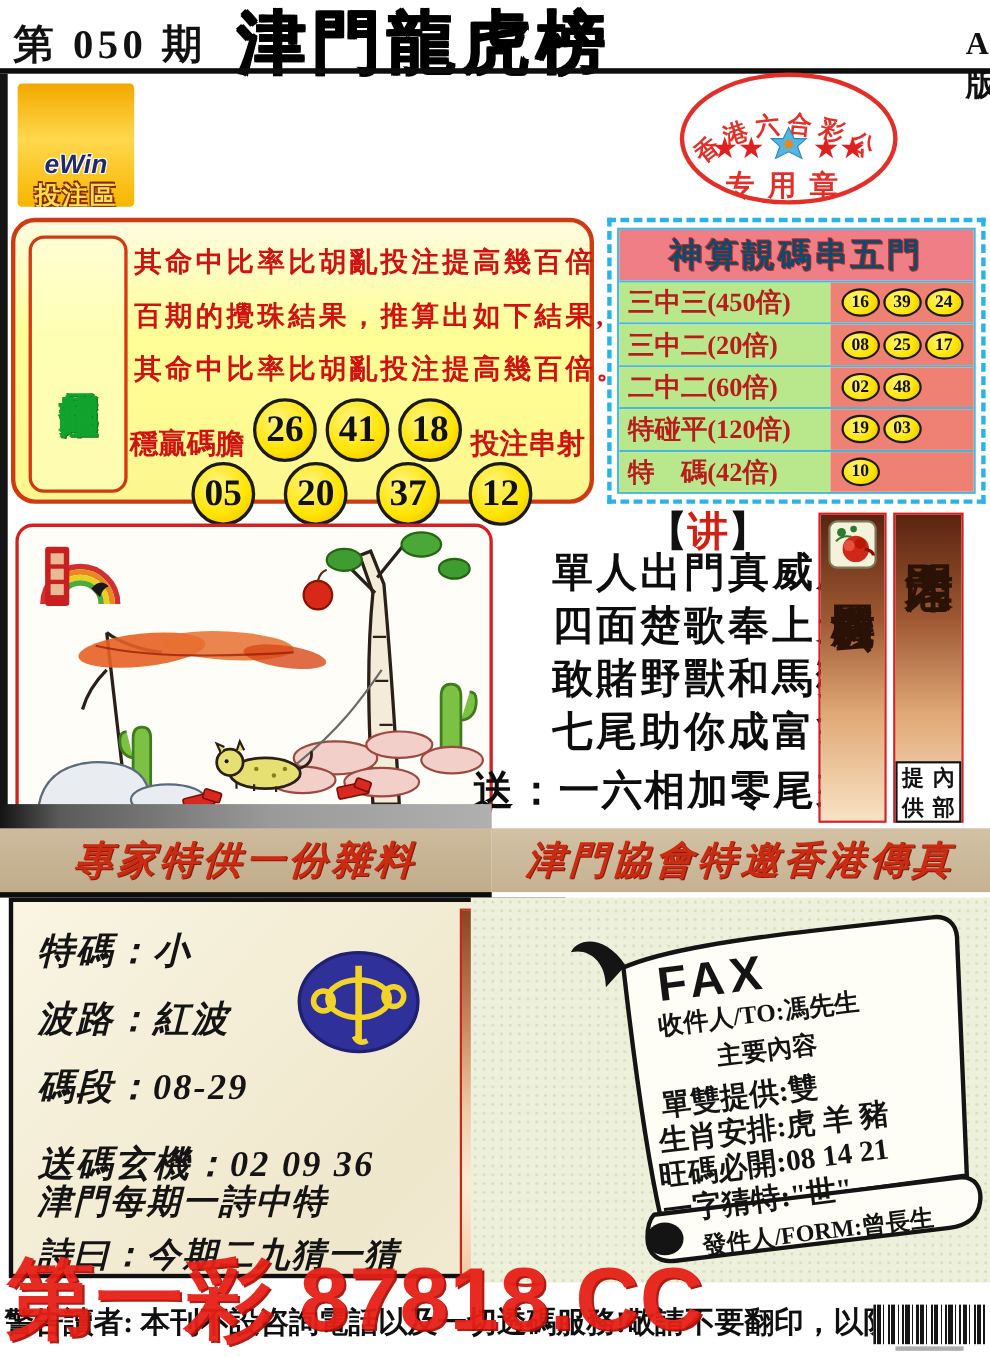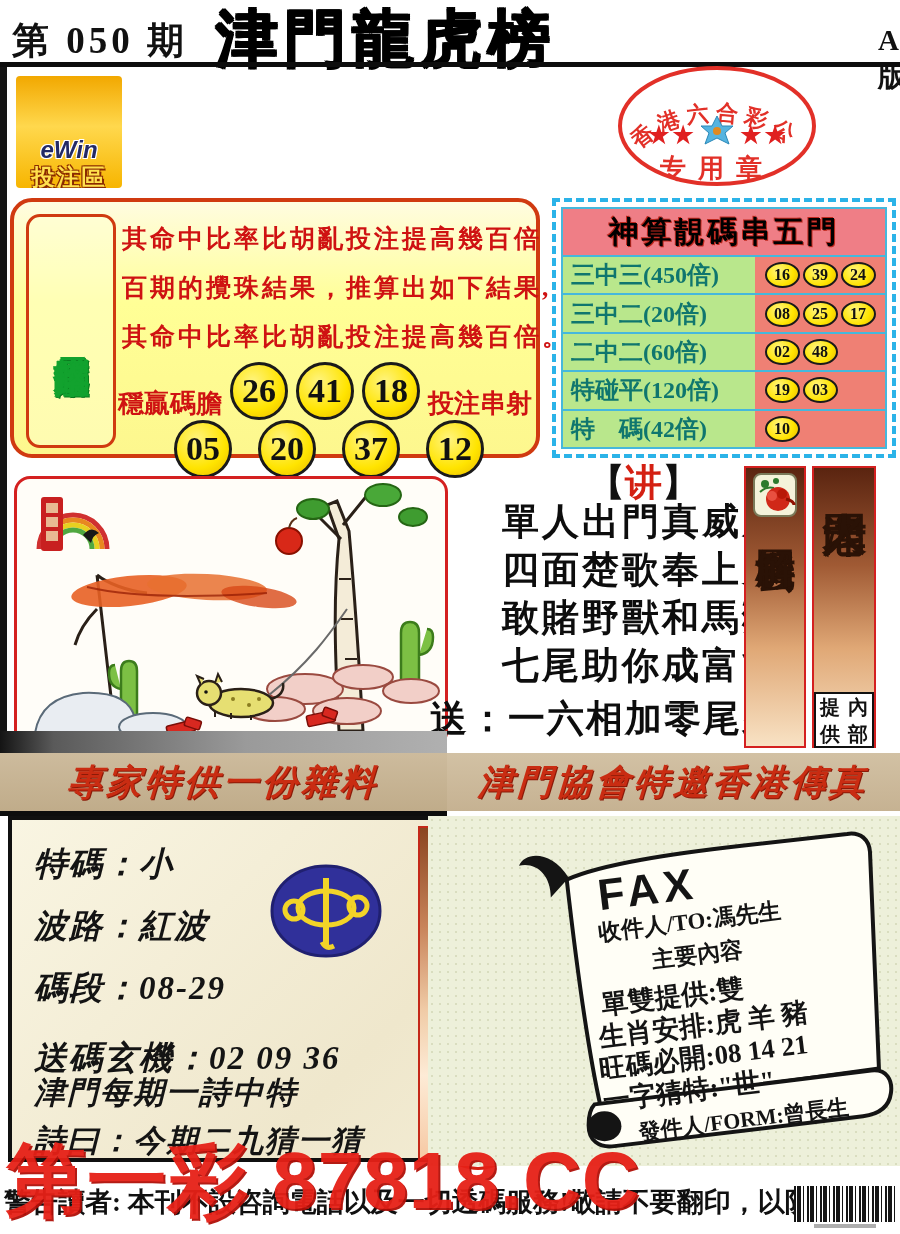--- a/index.html
+++ b/index.html
@@ -42,24 +42,24 @@
   .ball{display:inline-flex;align-items:center;justify-content:center;border-radius:50%;
         background:radial-gradient(circle at 38% 32%,#fff480,#ffe400 60%,#e8b800);
         border:3px solid #1a1a1a;color:#111;font-weight:900;box-sizing:border-box;}
   .ball.big{width:58px;height:58px;font-size:34px;}
 
   
   #odds{left:552px;top:198px;width:344px;height:260px;border:4px dashed #2bb3e8;background:#fff;
         box-sizing:border-box;padding:5px;}
   #odds .inner{width:100%;height:100%;border:2px solid #45b8dc;box-sizing:border-box;display:flex;flex-direction:column;}
   #odds .hd{height:46px;background:#ef7e86;display:flex;align-items:center;justify-content:center;
-        font-size:30px;font-weight:900;color:#000000;letter-spacing:3px;
+        font-size:30px;font-weight:900;color:#0c4a6e;letter-spacing:3px;
         text-shadow:1px 1px 0 #c0281e,-1px -1px 0 #c0281e;}
   .odds-row{flex:1;display:flex;border-top:2px solid #45b8dc;}
-  .odds-row .lab{width:192px;background:#b9e78c;color:#0f766e;font-size:24px;font-weight:900;
+  .odds-row .lab{width:192px;background:#b9e78c;color:#b91c1c;font-size:24px;font-weight:900;
         display:flex;align-items:center;padding-left:8px;box-sizing:border-box;white-space:nowrap;}
   .odds-row .nums{flex:1;background:#ef8074;display:flex;align-items:center;justify-content:center;gap:3px;}
   .ball.sm{width:35px;height:26px;font-size:16px;border-width:2px;}
 
   
   #picture{left:14px;top:476px;width:428px;height:266px;border:3px solid #d42020;border-radius:16px;
            background:#fffdf8;overflow:hidden;}
 
   
   #poem-head{left:588px;top:458px;width:160px;font-size:37px;font-weight:900;color:#111;}

